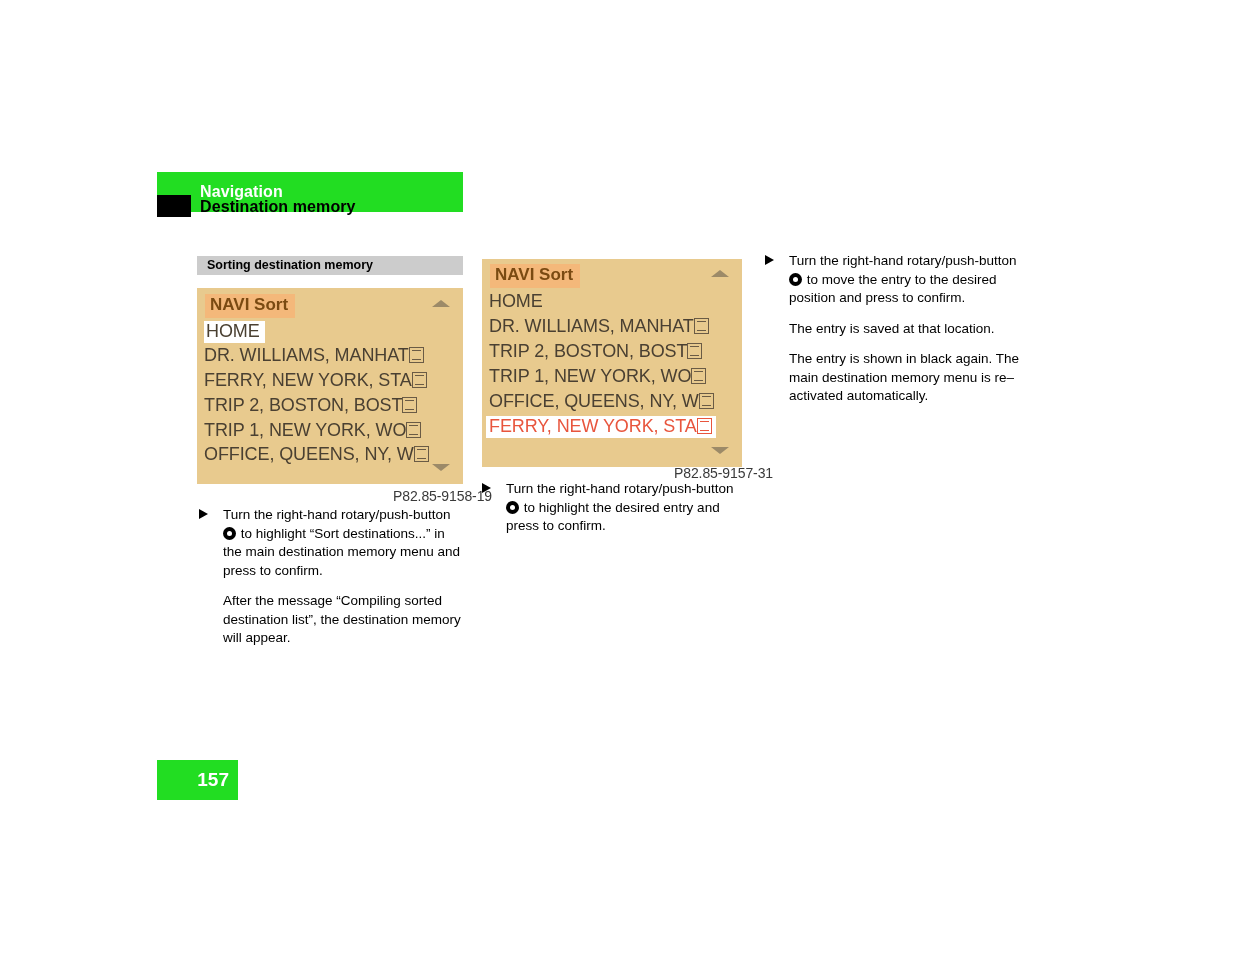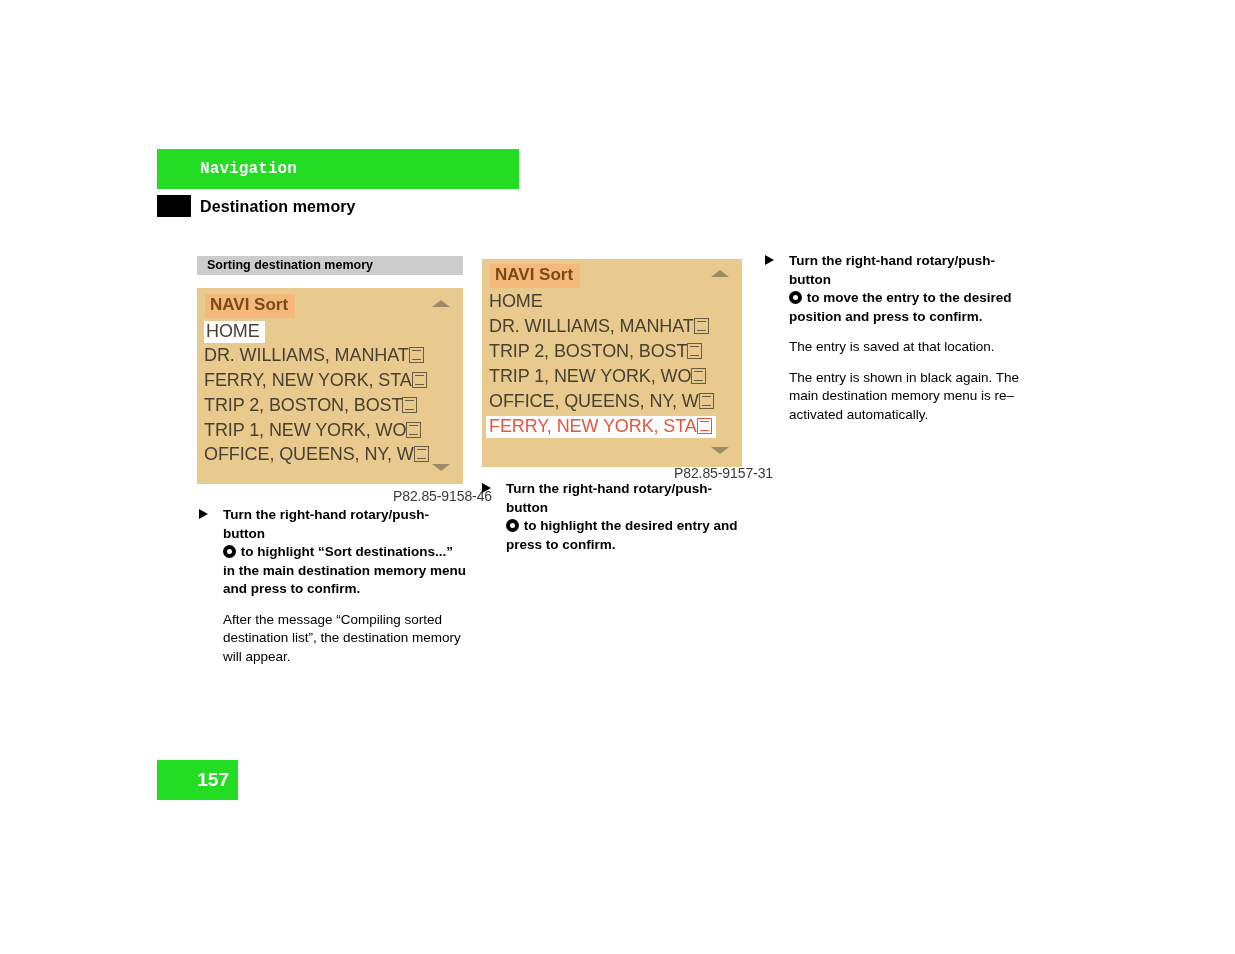--- a/index.html
+++ b/index.html
@@ -13,25 +13,24 @@
     font-family: "Liberation Sans", sans-serif;
     color: #000000;
     position: relative;
     overflow: hidden;
   }
 
   
   .chapter-bar {
     position: absolute;
     left: 157px;
-    top: 149px;
-    width: 362px;
+    top: 172px;
+    width: 306px;
     height: 40px;
     background: #22dd22;
-    font-family: Liberation Mono, monospace;
   }
   .chapter-title {
     position: absolute;
     left: 43px;
     top: 11px;
     font-size: 16px;
     font-weight: bold;
     color: #ffffff;
     letter-spacing: 0.1px;
   }
@@ -183,21 +182,20 @@
   }
 
   
   .col {
     position: absolute;
   }
   .step {
     position: relative;
     padding-left: 28px;
     margin-bottom: 12px;
-    font-weight: bold;
   }
   .step .marker {
     position: absolute;
     left: 4px;
     top: 3px;
     width: 0;
     height: 0;
     border-top: 5.5px solid transparent;
     border-bottom: 5.5px solid transparent;
     border-left: 9px solid #000000;
@@ -270,21 +268,21 @@
   <div class="navi-title">NAVI Sort</div>
   <div class="scroll-arrow up" style="right:13px; top:12px;"></div>
   <div class="scroll-arrow down" style="right:13px; bottom:13px;"></div>
   <div class="navi-row highlight-white" style="top:33px;"><span>HOME</span></div>
   <div class="navi-row" style="top:57px;"><span>DR. WILLIAMS, MANHAT</span><span class="trunc-icon"></span></div>
   <div class="navi-row" style="top:82px;"><span>FERRY, NEW YORK, STA</span><span class="trunc-icon"></span></div>
   <div class="navi-row" style="top:107px;"><span>TRIP 2, BOSTON, BOST</span><span class="trunc-icon"></span></div>
   <div class="navi-row" style="top:132px;"><span>TRIP 1, NEW YORK, WO</span><span class="trunc-icon"></span></div>
   <div class="navi-row" style="top:156px;"><span>OFFICE, QUEENS, NY, W</span><span class="trunc-icon"></span></div>
 </div>
-<div class="fig-caption" style="left:393px; top:488px;">P82.85-9158-46</div>
+<div class="fig-caption" style="left:393px; top:488px;">P82.85-9158-19</div>
 
 <div class="navi-screen fig-b">
   <div class="navi-title">NAVI Sort</div>
   <div class="scroll-arrow up" style="right:13px; top:11px;"></div>
   <div class="scroll-arrow down" style="right:13px; bottom:13px;"></div>
   <div class="navi-row" style="top:32px;"><span>HOME</span></div>
   <div class="navi-row" style="top:57px;"><span>DR. WILLIAMS, MANHAT</span><span class="trunc-icon"></span></div>
   <div class="navi-row" style="top:82px;"><span>TRIP 2, BOSTON, BOST</span><span class="trunc-icon"></span></div>
   <div class="navi-row" style="top:107px;"><span>TRIP 1, NEW YORK, WO</span><span class="trunc-icon"></span></div>
   <div class="navi-row" style="top:132px;"><span>OFFICE, QUEENS, NY, W</span><span class="trunc-icon"></span></div>

